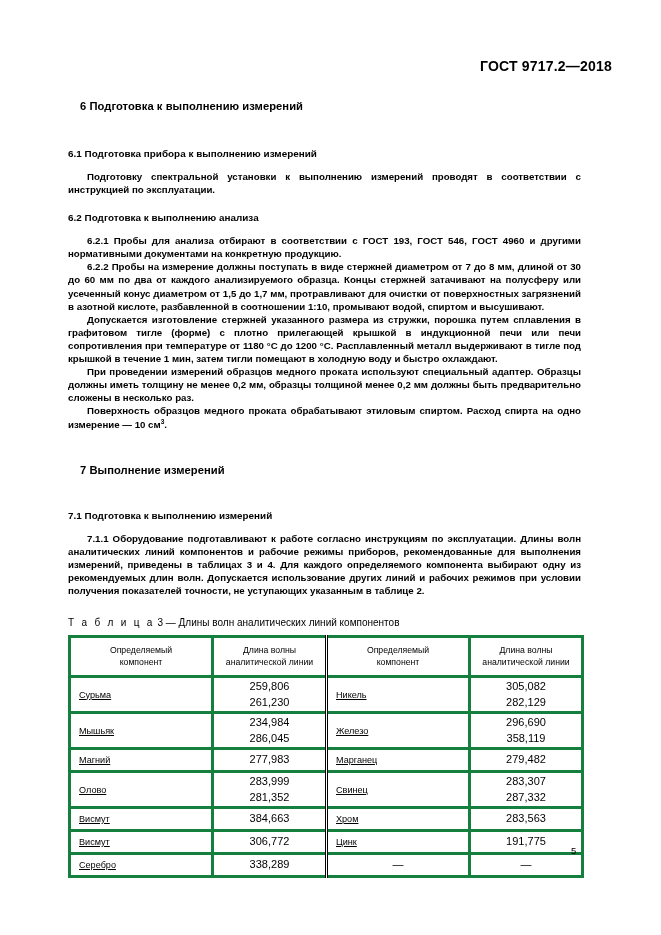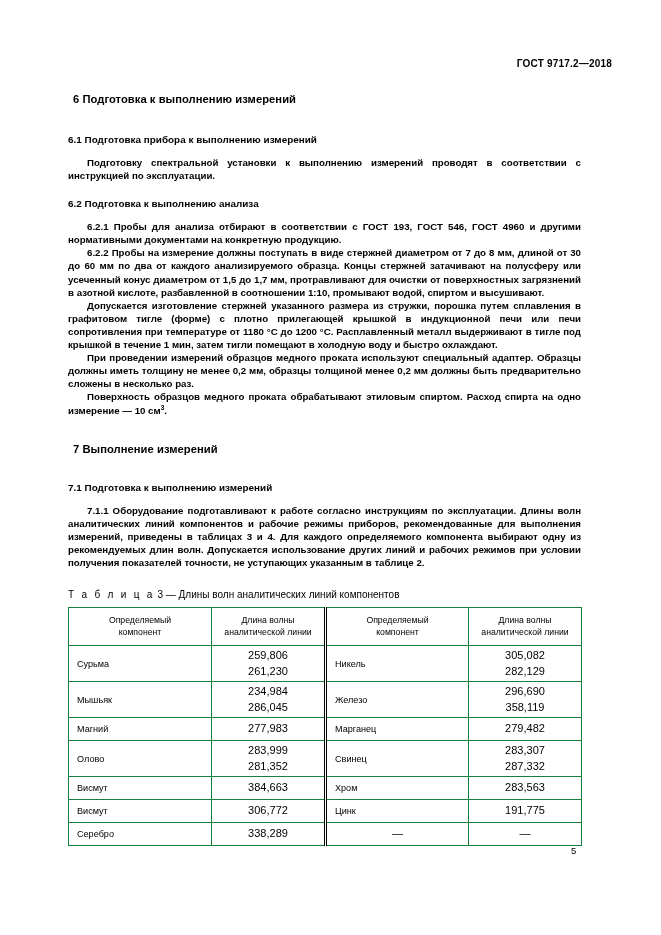--- a/index.html
+++ b/index.html
@@ -21,38 +21,38 @@
     width: 661px;
     height: 935px;
     overflow: hidden;
   }
 
   
   .doc-header {
     position: absolute;
     top: 58px;
     right: 49px;
-    font-size: 10px;
+    font-size: 14px;
     font-weight: bold;
     letter-spacing: 0.2px;
     white-space: nowrap;
   }
 
   
   .content {
     position: absolute;
     left: 68px;
     top: 88px;
     width: 513px;
   }
 
   h1.sec {
     font-size: 11.2px;
     font-weight: bold;
-    margin: 5px;
+    margin: 12px;
     padding: 0;
     letter-spacing: 0.05px;
   }
   h2.subsec {
     font-size: 9.9px;
     font-weight: bold;
     margin: 0;
     padding: 0;
     letter-spacing: 0.02px;
   }
@@ -89,36 +89,37 @@
   }
 
   
   table.wl {
     border-collapse: collapse;
     width: 513px;
     table-layout: fixed;
     font-size: 9.1px;
   }
   table.wl td, table.wl th {
-    border: 1px solid #15803d;
+    border: 3px solid #15803d;
     padding: 0;
     vertical-align: middle;
     font-weight: normal;
     margin-left: 32px;
   }
   table.wl thead th {
     height: 37px;
     text-align: center;
     line-height: 11.4px;
     font-size: 8.7px;
   }
   table.wl td.name {
     padding-left: 8px;
     text-align: left;
     font-size: 9.1px;
+    text-decoration: underline;
   }
   table.wl td.val {
     text-align: center;
     line-height: 15.5px;
     font-size: 11px;
   }
   
   table.wl .sep-left  { border-right: 1px solid #000; }
   table.wl .sep-right { border-left: 3px double #000; }
 

